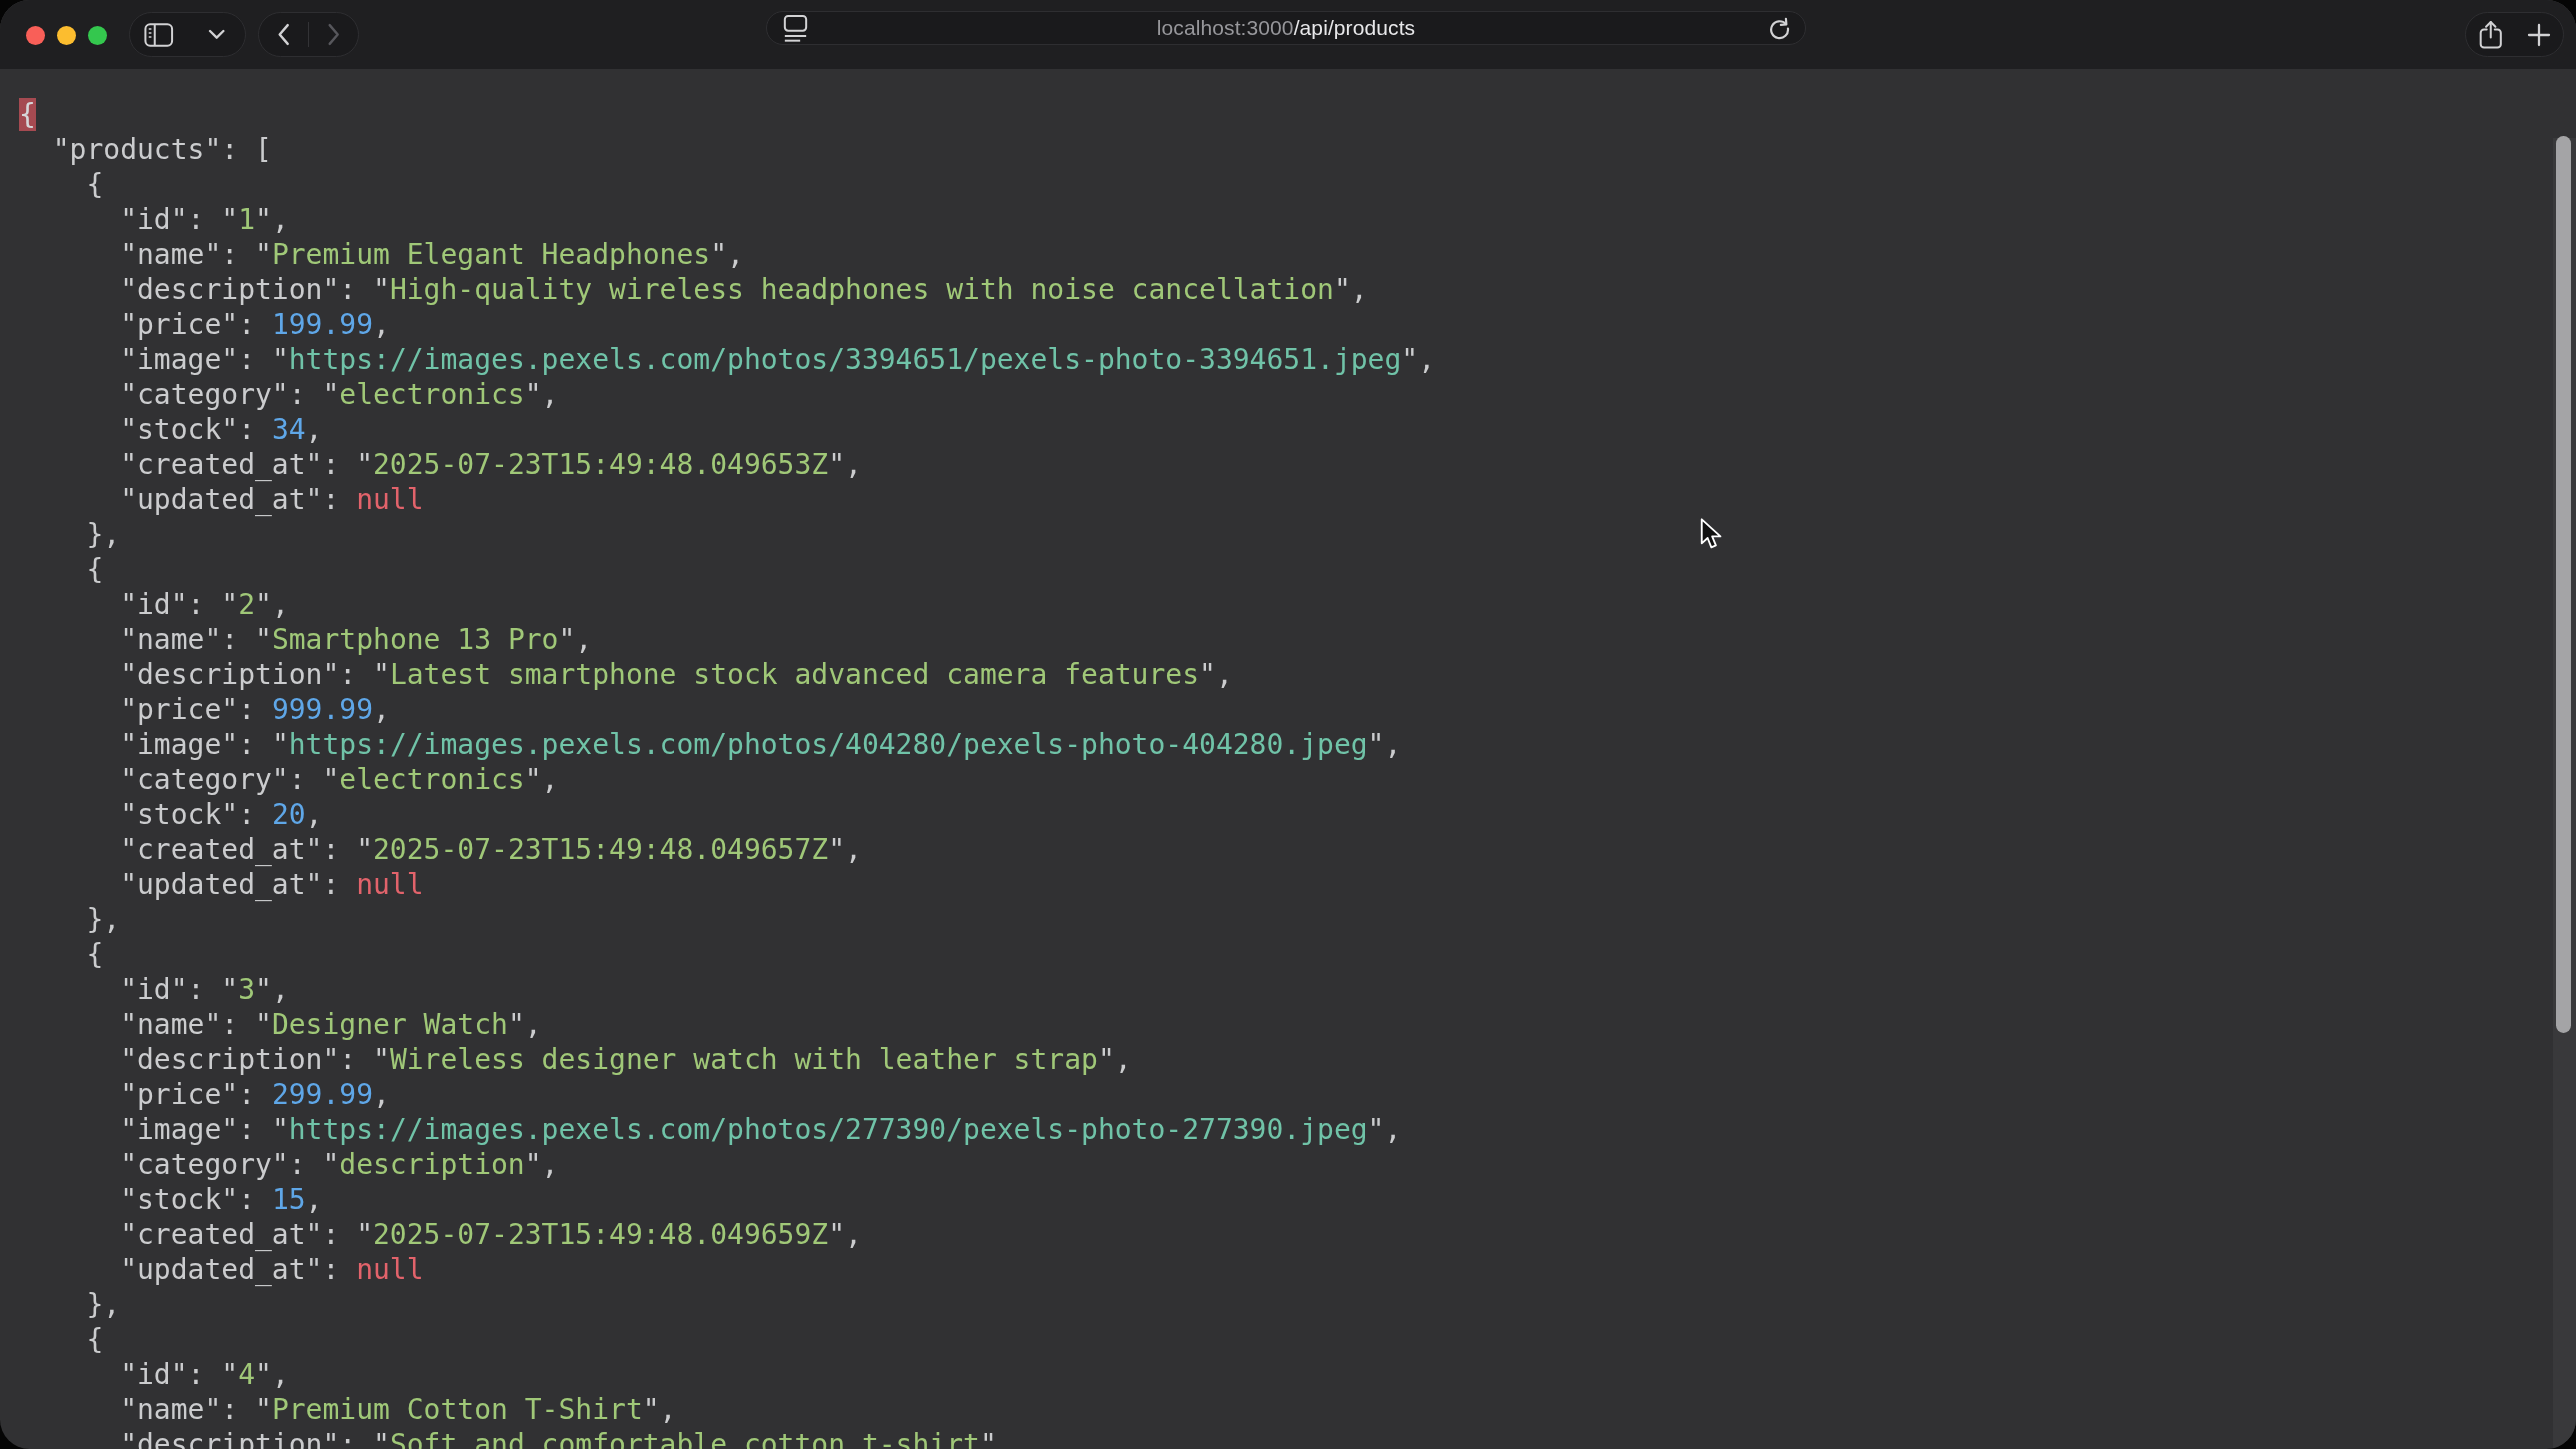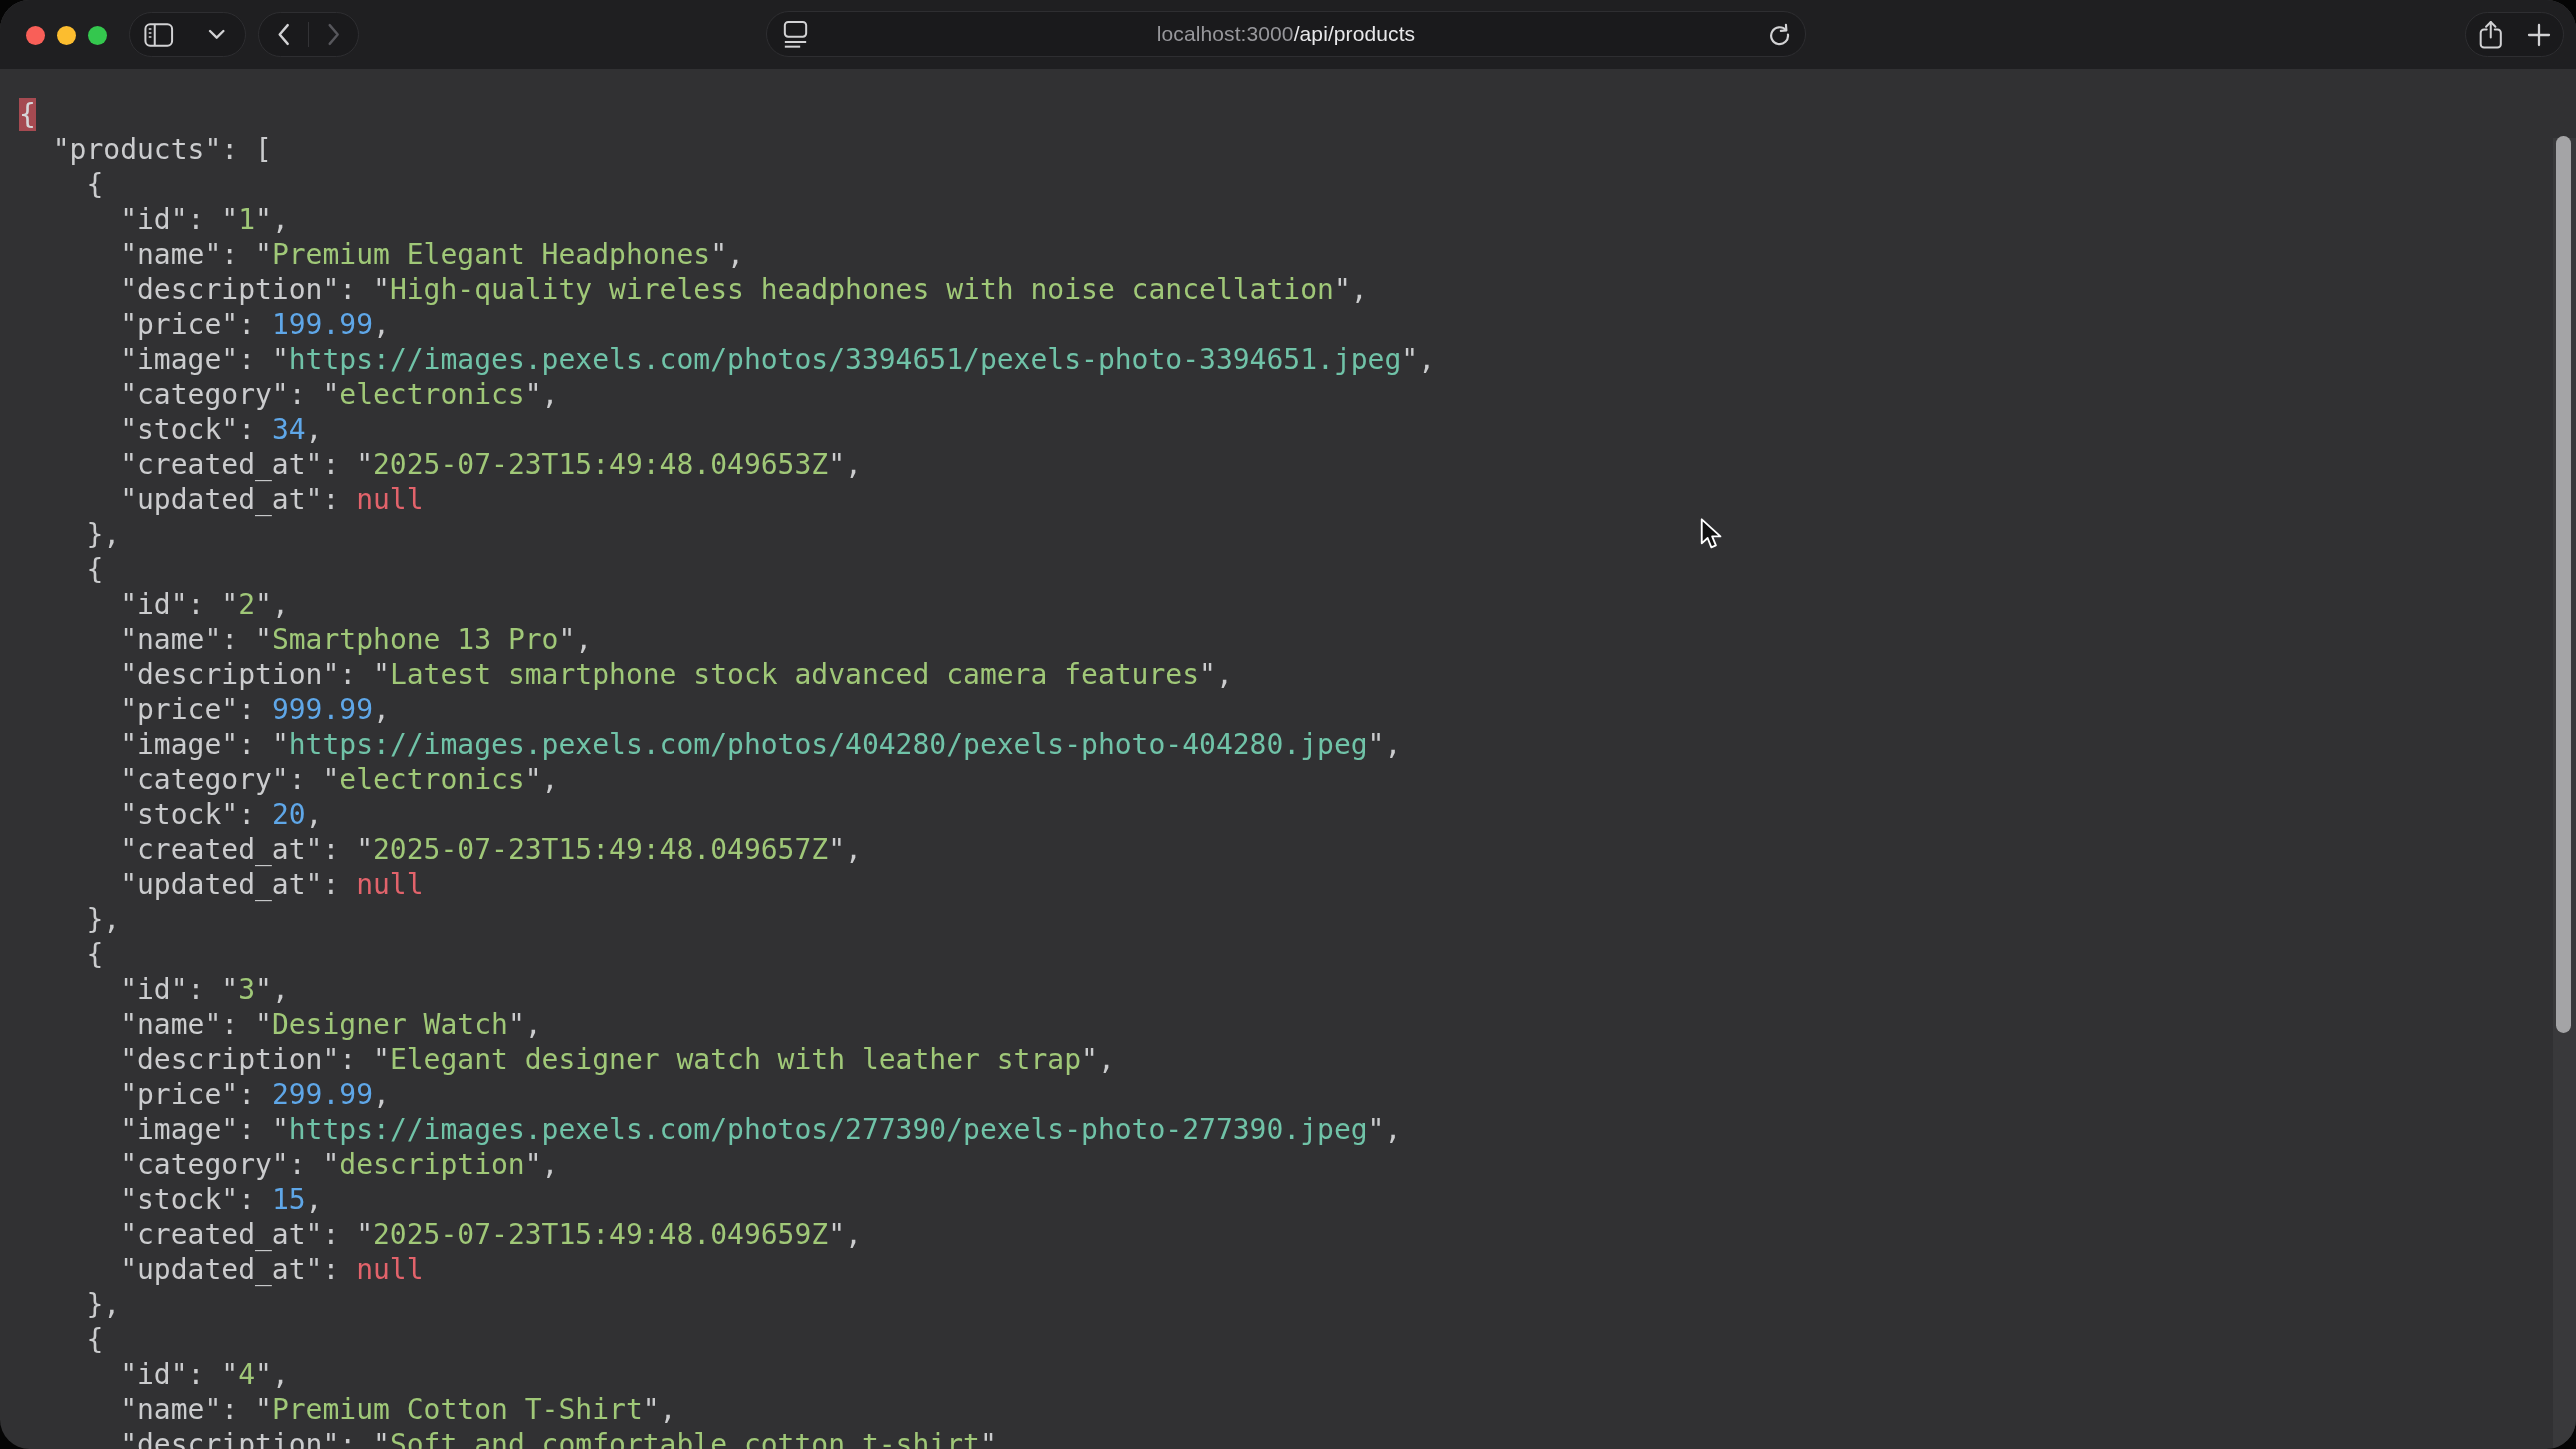--- a/index.html
+++ b/index.html
@@ -49,21 +49,21 @@
     background:var(--pill-bg);
     border:1.3px solid var(--pill-border);
     display:flex;align-items:center;justify-content:space-evenly;
   }
   .pill .btn{display:flex;align-items:center;justify-content:center;height:100%;flex:1;}
   .sidebar-pill{left:129px;width:117px;}
   .nav-pill{left:258px;width:101px;}
   .nav-sep{width:1.3px;height:25.5px;background:#333336;flex:0 0 1.3px;}
   .right-pill{left:2465px;width:99px;}
   .urlbar{
-    position:absolute;left:766px;top:11.4px;width:1040px;height:46px;
+    position:absolute;left:766px;top:11.4px;width:1040px;height:34px;
     border-radius:23px;background:var(--pill-bg);
     border:1.3px solid var(--pill-border);
     display:flex;align-items:center;
   }
   .url-left{position:absolute;left:14.8px;top:0;height:100%;display:flex;align-items:center;}
   .url-right{position:absolute;right:12px;top:0;height:100%;display:flex;align-items:center;}
   .url-text{
     width:100%;text-align:center;font-size:21px;letter-spacing:0.1px;
     white-space:nowrap;
   }
@@ -197,21 +197,21 @@
 <span class="tok-pun">      "price": </span><span class="tok-num">999.99</span><span class="tok-pun">,</span>
 <span class="tok-pun">      "image": </span><span class="tok-pun">"</span><span class="tok-link">https://images.pexels.com/photos/404280/pexels-photo-404280.jpeg</span><span class="tok-pun">"</span><span class="tok-pun">,</span>
 <span class="tok-pun">      "category": </span><span class="tok-pun">"</span><span class="tok-str">electronics</span><span class="tok-pun">"</span><span class="tok-pun">,</span>
 <span class="tok-pun">      "stock": </span><span class="tok-num">20</span><span class="tok-pun">,</span>
 <span class="tok-pun">      "created_at": </span><span class="tok-pun">"</span><span class="tok-str">2025-07-23T15:49:48.049657Z</span><span class="tok-pun">"</span><span class="tok-pun">,</span>
 <span class="tok-pun">      "updated_at": </span><span class="tok-null">null</span>
 <span class="tok-pun">    },</span>
 <span class="tok-pun">    {</span>
 <span class="tok-pun">      "id": </span><span class="tok-pun">"</span><span class="tok-str">3</span><span class="tok-pun">"</span><span class="tok-pun">,</span>
 <span class="tok-pun">      "name": </span><span class="tok-pun">"</span><span class="tok-str">Designer Watch</span><span class="tok-pun">"</span><span class="tok-pun">,</span>
-<span class="tok-pun">      "description": </span><span class="tok-pun">"</span><span class="tok-str">Elegant designer watch with leather strap</span><span class="tok-pun">"</span><span class="tok-pun">,</span>
+<span class="tok-pun">      "description": </span><span class="tok-pun">"</span><span class="tok-str">Wireless designer watch with leather strap</span><span class="tok-pun">"</span><span class="tok-pun">,</span>
 <span class="tok-pun">      "price": </span><span class="tok-num">299.99</span><span class="tok-pun">,</span>
 <span class="tok-pun">      "image": </span><span class="tok-pun">"</span><span class="tok-link">https://images.pexels.com/photos/277390/pexels-photo-277390.jpeg</span><span class="tok-pun">"</span><span class="tok-pun">,</span>
 <span class="tok-pun">      "category": </span><span class="tok-pun">"</span><span class="tok-str">description</span><span class="tok-pun">"</span><span class="tok-pun">,</span>
 <span class="tok-pun">      "stock": </span><span class="tok-num">15</span><span class="tok-pun">,</span>
 <span class="tok-pun">      "created_at": </span><span class="tok-pun">"</span><span class="tok-str">2025-07-23T15:49:48.049659Z</span><span class="tok-pun">"</span><span class="tok-pun">,</span>
 <span class="tok-pun">      "updated_at": </span><span class="tok-null">null</span>
 <span class="tok-pun">    },</span>
 <span class="tok-pun">    {</span>
 <span class="tok-pun">      "id": </span><span class="tok-pun">"</span><span class="tok-str">4</span><span class="tok-pun">"</span><span class="tok-pun">,</span>
 <span class="tok-pun">      "name": </span><span class="tok-pun">"</span><span class="tok-str">Premium Cotton T-Shirt</span><span class="tok-pun">"</span><span class="tok-pun">,</span>

